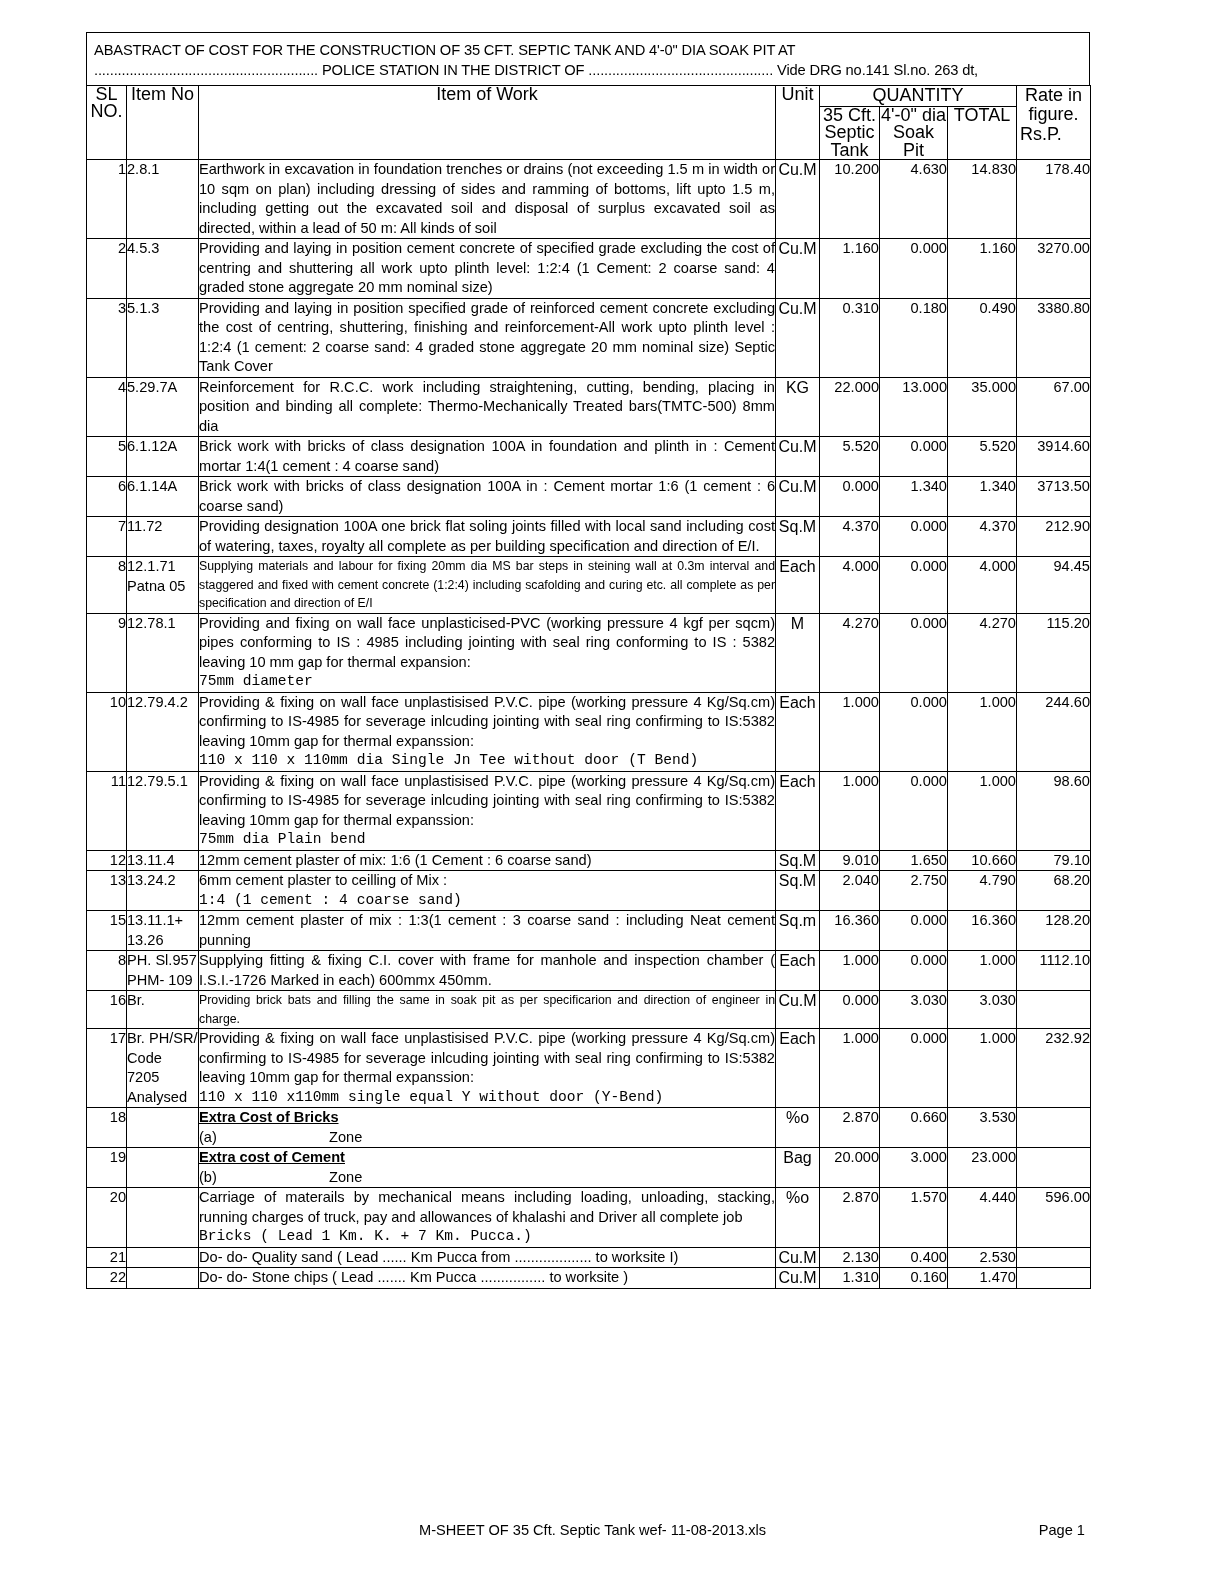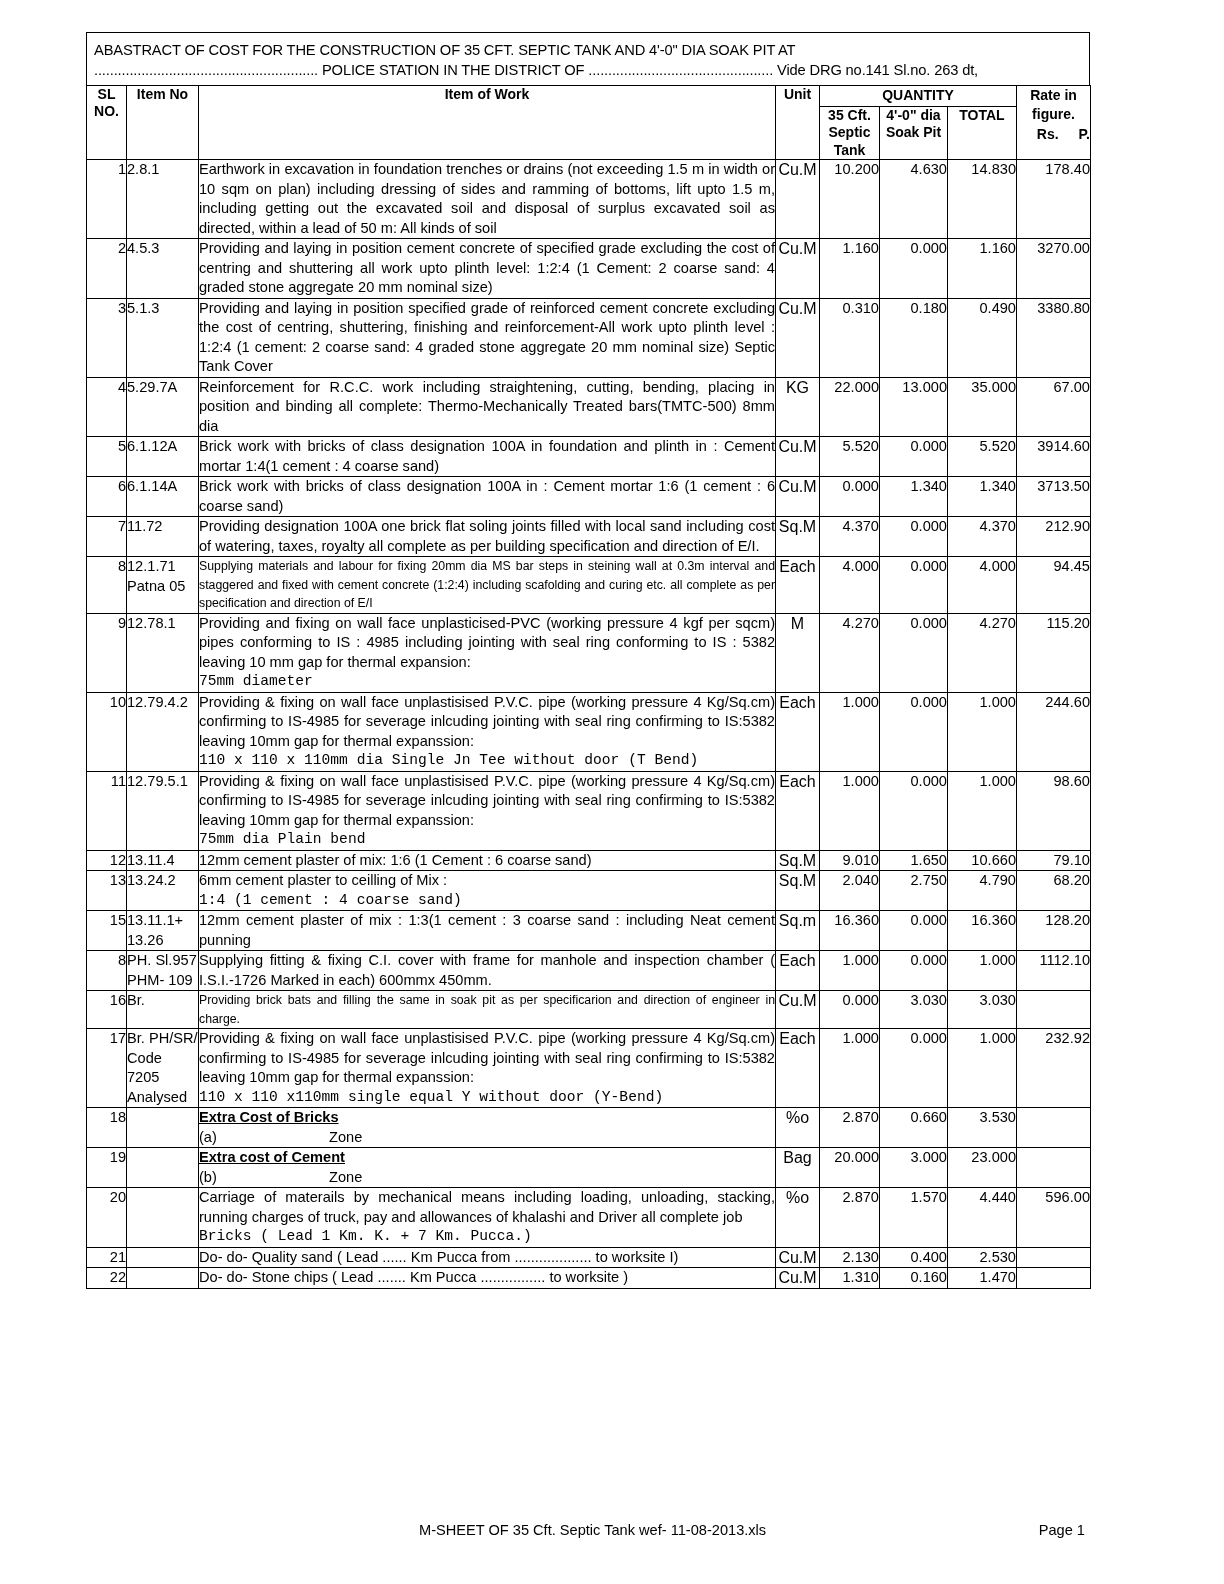--- a/index.html
+++ b/index.html
@@ -64,41 +64,40 @@
   col.c-item  { width: 72px; }
   col.c-work  { width: 577px; }
   col.c-unit  { width: 44px; }
   col.c-q1    { width: 60px; }
   col.c-q2    { width: 68px; }
   col.c-tot   { width: 69px; }
   col.c-rate  { width: 74px; }
 
   
   th.hd {
-    font-weight: bold;
-    font-size: 14px;
+    font-weight: normal;
+    font-size: 18px;
     text-align: center;
     vertical-align: middle;
     line-height: 17.5px;
     padding: 1px 2px;
   }
   th.hd-qty {
     border-bottom: 1.1px solid #000;
     height: 20px;
     line-height: 18px;
   }
   th.hd-rate {
     vertical-align: top;
     padding-top: 3px;
     line-height: 19.5px;
   }
   th.hd-rate .rsp {
     display: flex;
-    justify-content: flex-end;
-    gap: 20px;
+    justify-content: flex-start;
     padding-left: 3px;
   }
 
   
   td.sl {
     text-align: right;
     padding: 2px 5px 0 0;
     font-size: 14.6px;
     line-height: 19.5px;
   }

